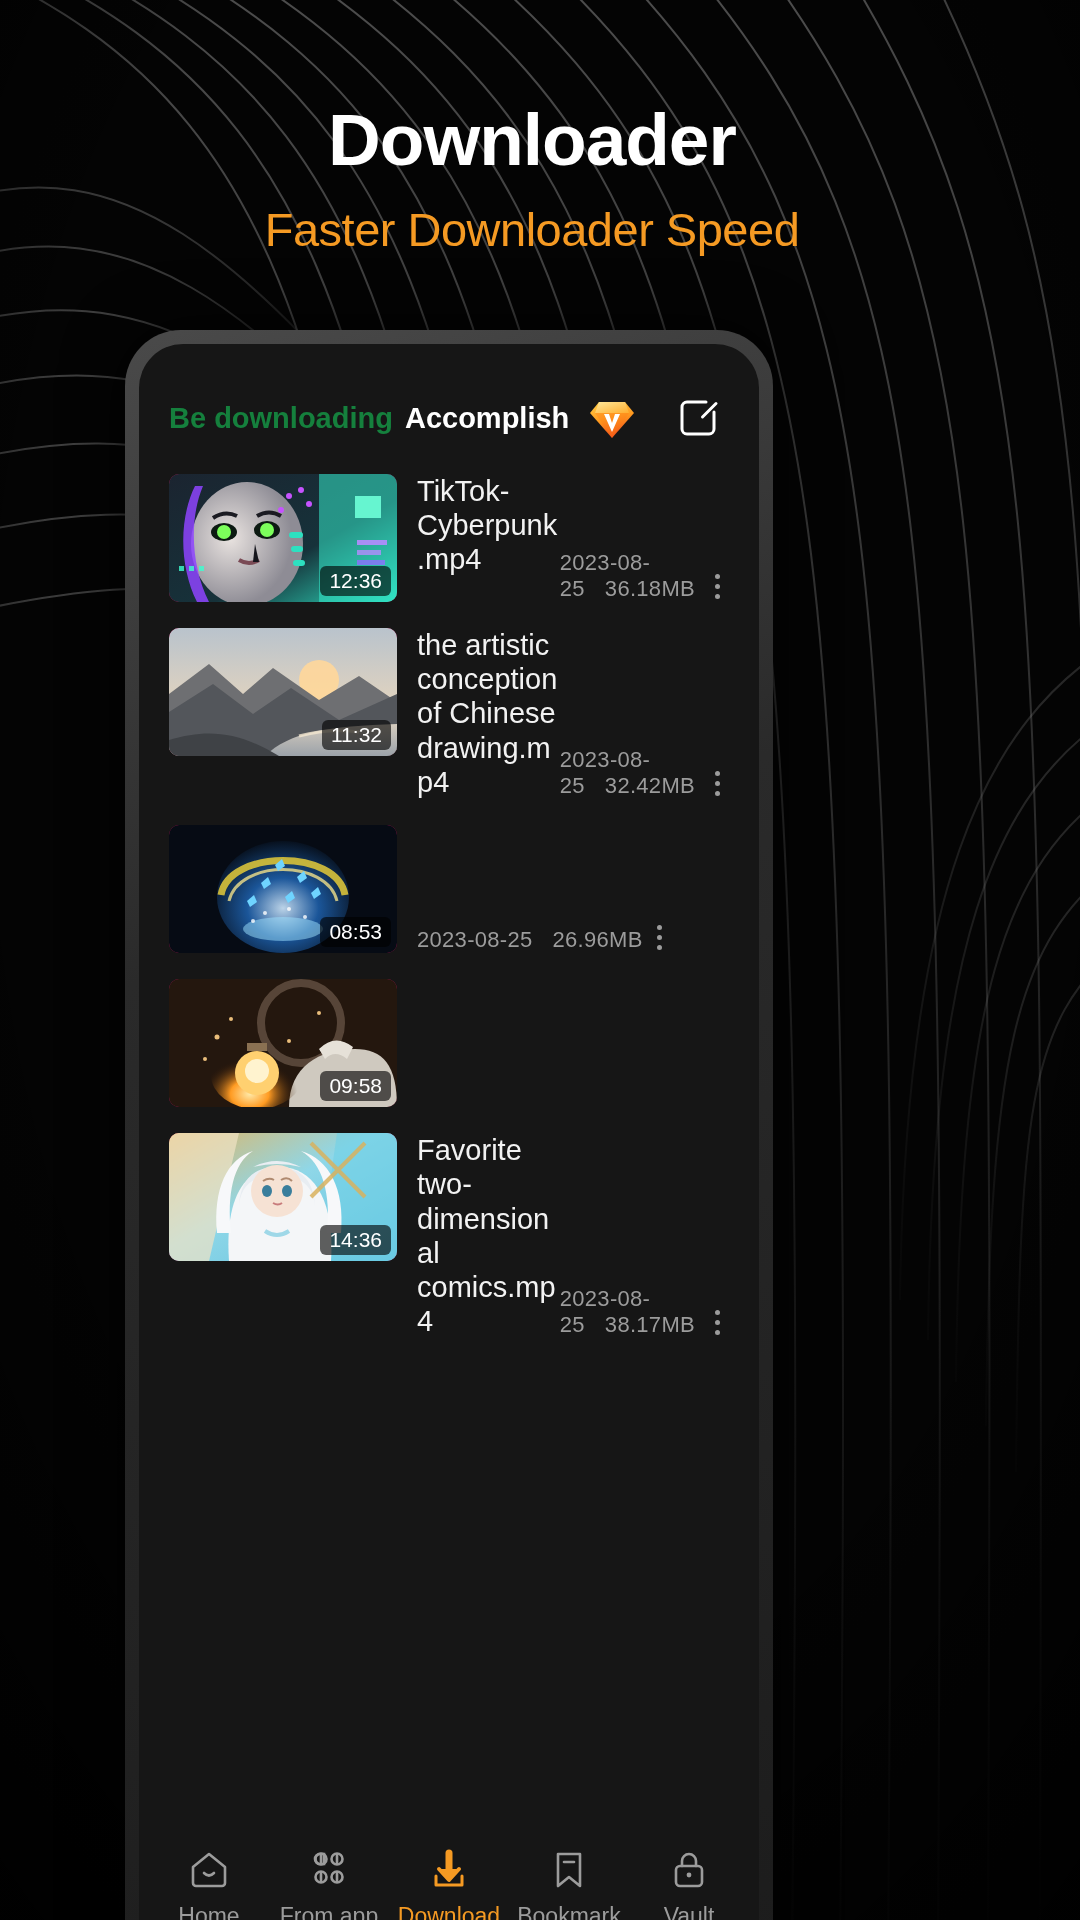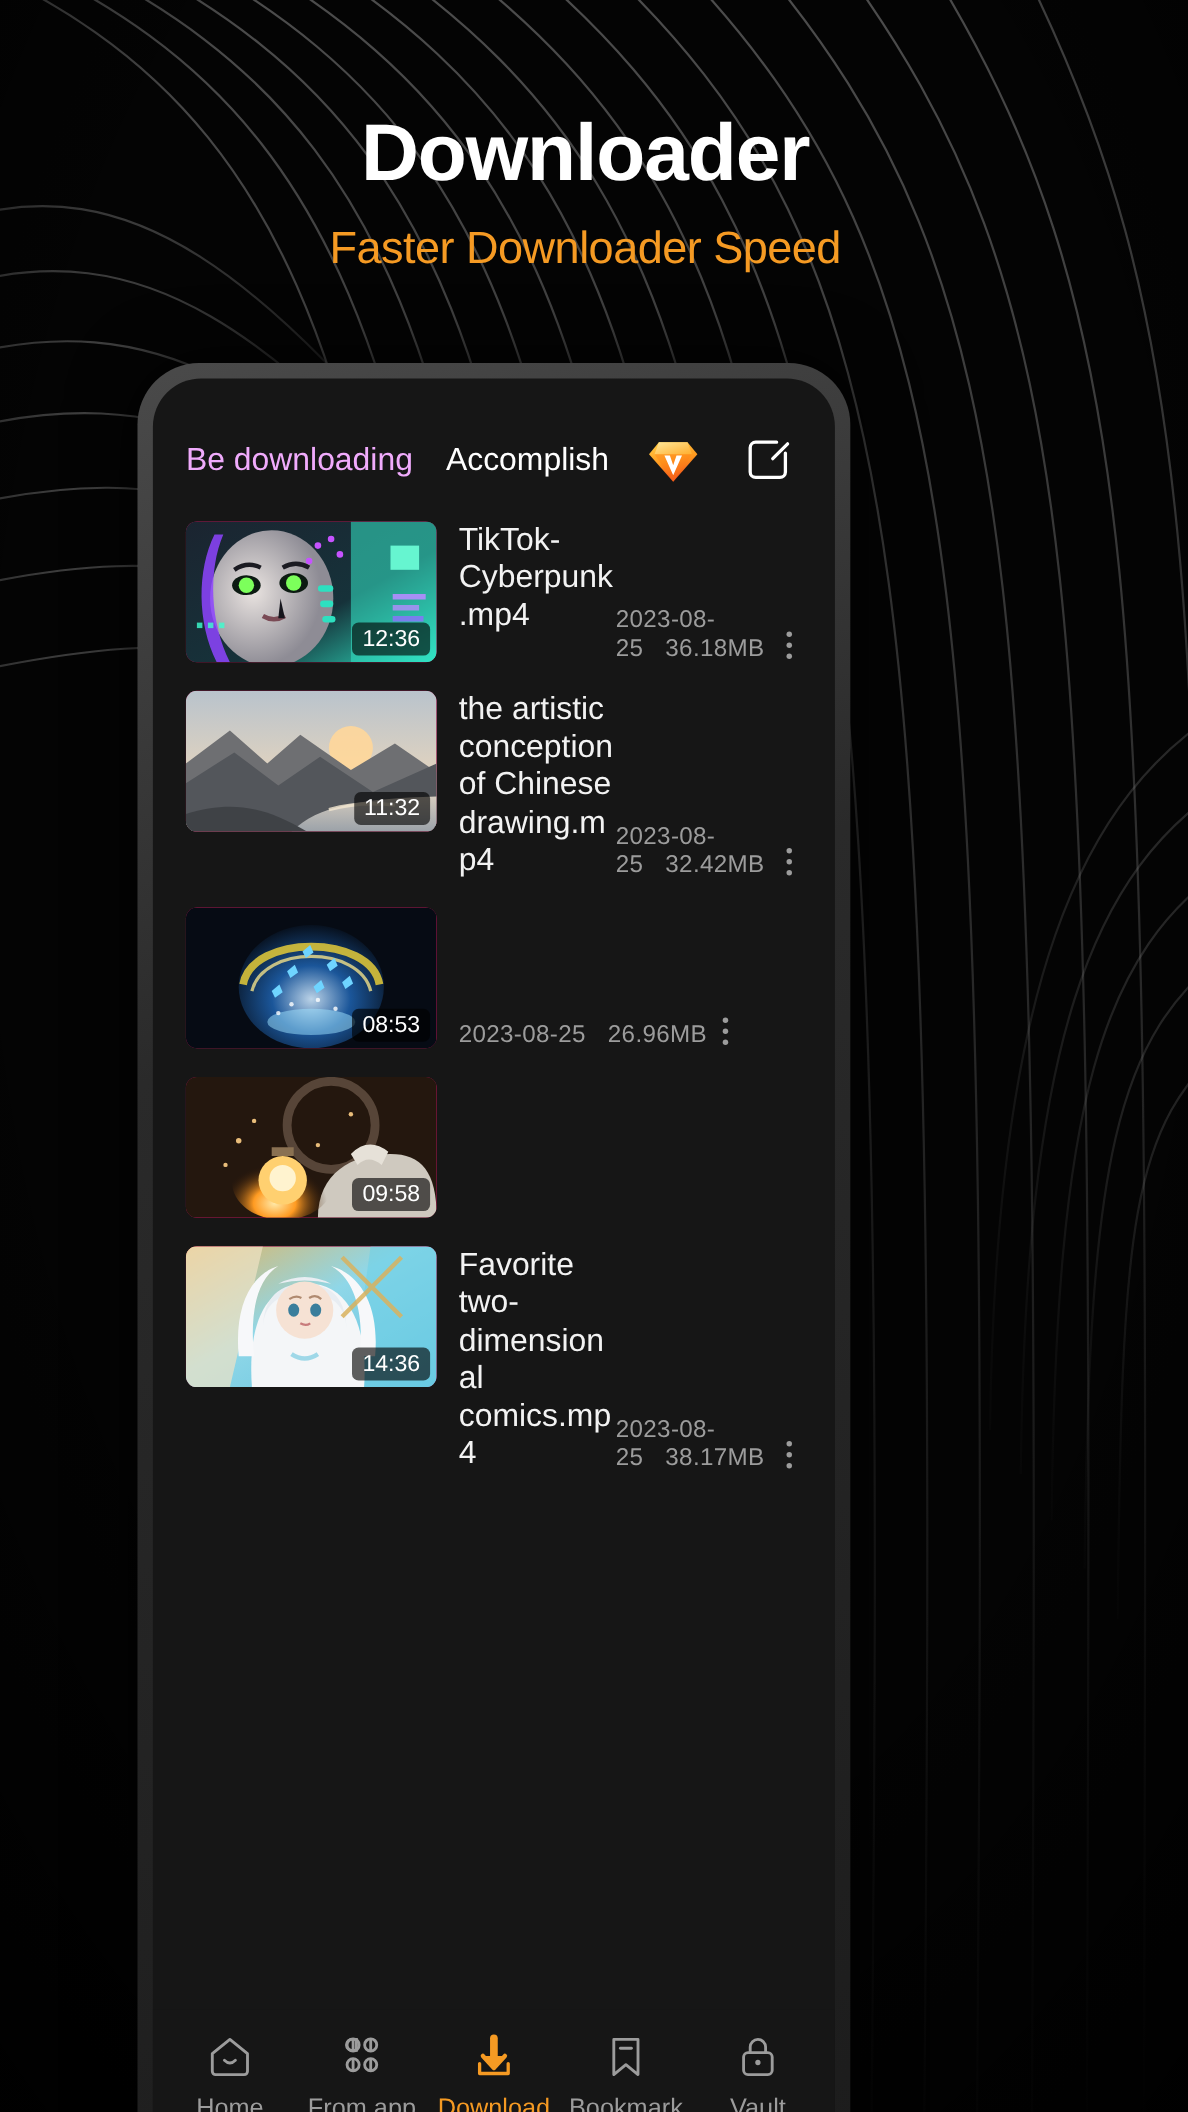--- a/index.html
+++ b/index.html
@@ -13,21 +13,21 @@
   
   #bg-wrap { position:absolute; inset:0; background:#050505; overflow:hidden; }
   #bg-wrap svg { position:absolute; inset:0; width:1080px; height:1920px; }
 
   
   #hero { position:absolute; top:100px; left:0; width:1064px; text-align:center; z-index:5; }
   #hero-title {
     font-size:73px; font-weight:bold; color:#ffffff; letter-spacing:-1px; line-height:1.1;
   }
   #hero-sub {
-    margin-top:22px; font-size:41px; font-weight:500; color:#F59A23; letter-spacing:-0.5px;
+    margin-top:22px; font-size:47px; font-weight:500; color:#F59A23; letter-spacing:-0.5px;
   }
 
   
   #phone {
     position:absolute; left:125px; top:330px; width:648px; height:1640px;
     border-radius:56px 56px 0 0;
     background:linear-gradient(160deg,#4a4a4a 0%,#2a2a2a 35%,#1c1c1c 100%);
     padding:14px 14px 0 14px;
     box-shadow:0 0 60px rgba(0,0,0,.85);
     z-index:6;
@@ -38,22 +38,22 @@
     background:#161616;
     overflow:hidden; position:relative;
   }
 
   
   #tabbar {
     display:flex; align-items:center; gap:0;
     padding:52px 30px 22px 30px;
   }
   .tab { font-size:29px; white-space:nowrap; }
-  .tab.inactive { color:#f0abfc; font-weight:400; }
-  .tab.active { color:#ffffff; font-weight:normal; margin-left:30px; }
+  .tab.inactive { color:#15803d; font-weight:700; }
+  .tab.active { color:#ffffff; font-weight:bold; margin-left:12px; }
   #tab-spacer { flex:1; }
   #vip-icon { width:46px; height:44px; margin-right:42px; flex:none; }
   #edit-icon { width:44px; height:44px; flex:none; margin-right:8px; }
 
   
   #list { padding:0 30px; }
   .row { display:flex; gap:0; padding:12px 0 14px 0; }
   .thumb {
     position:relative; width:228px; height:128px; border-radius:10px;
     flex:none; overflow:hidden; background:#be185d;

